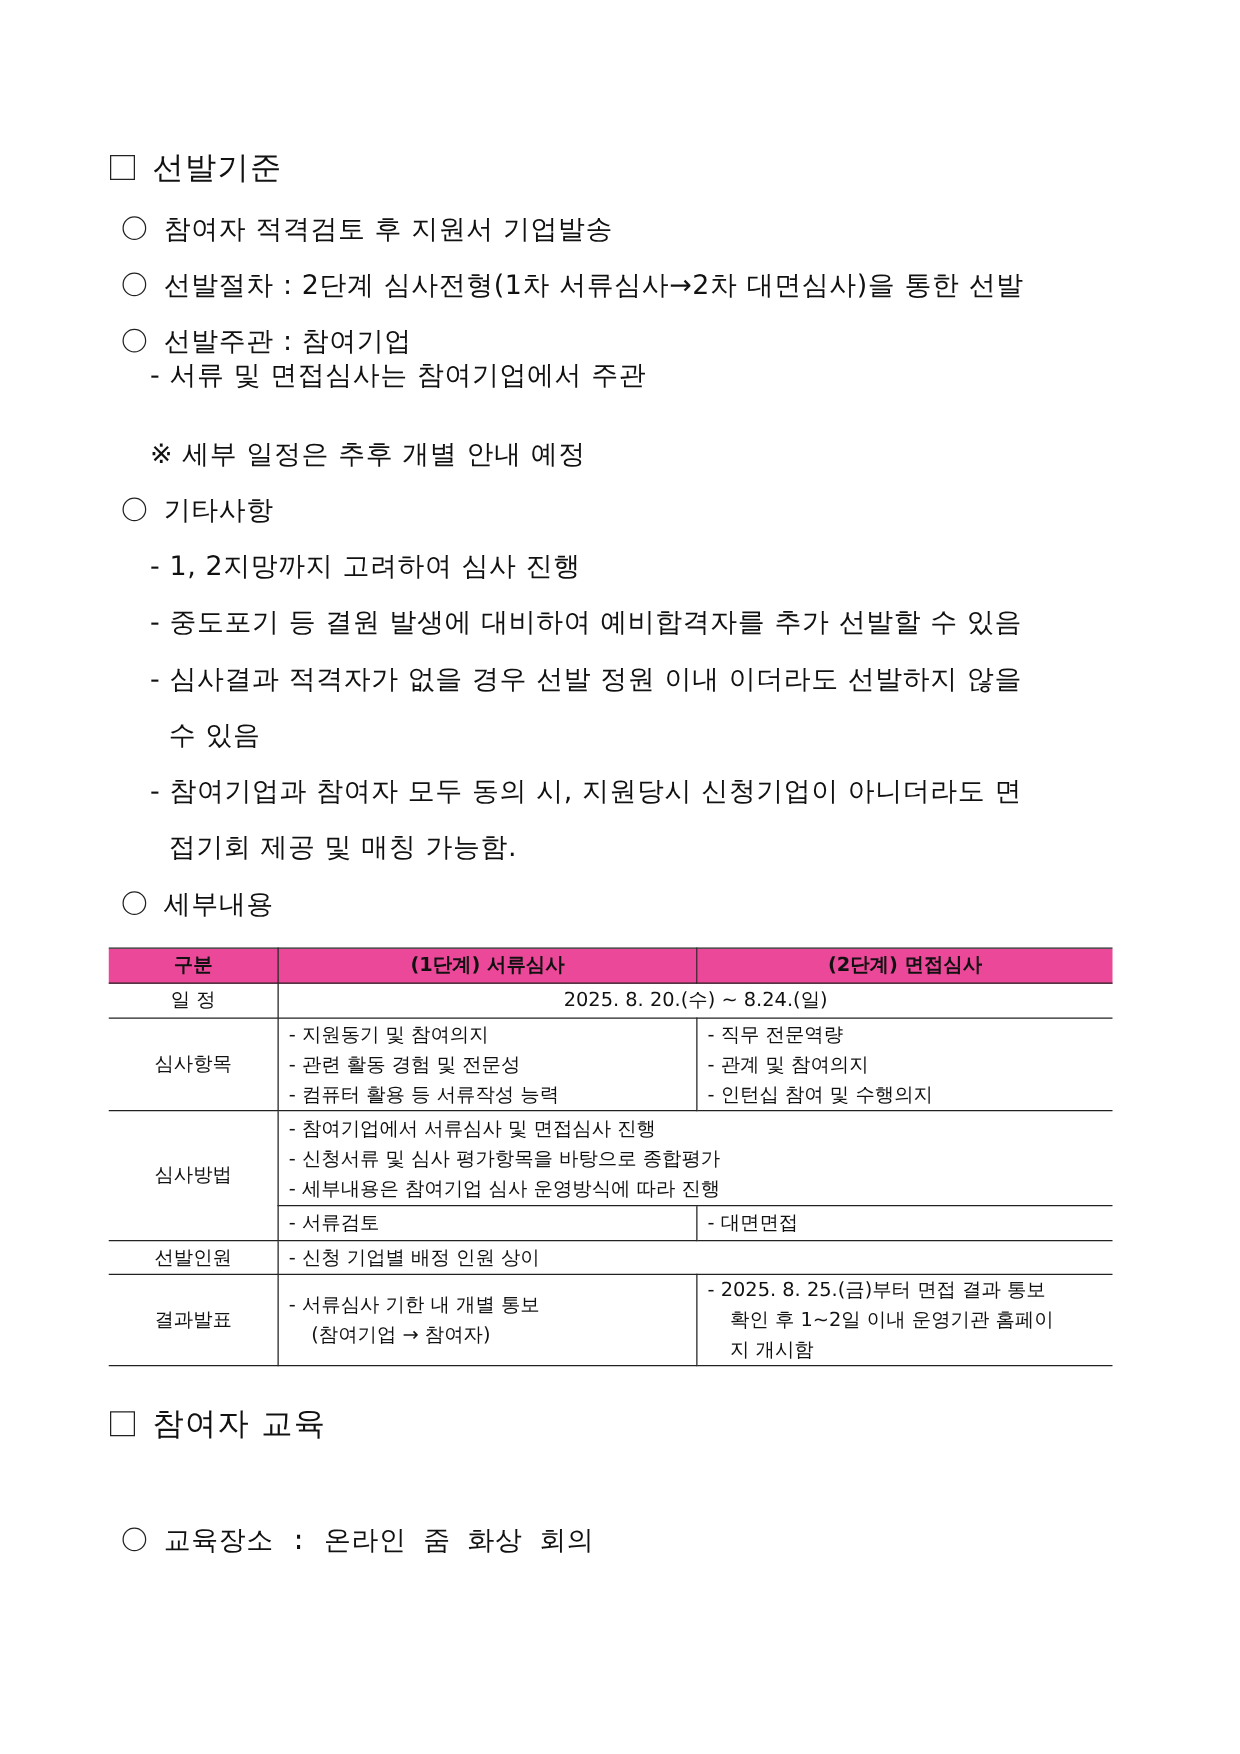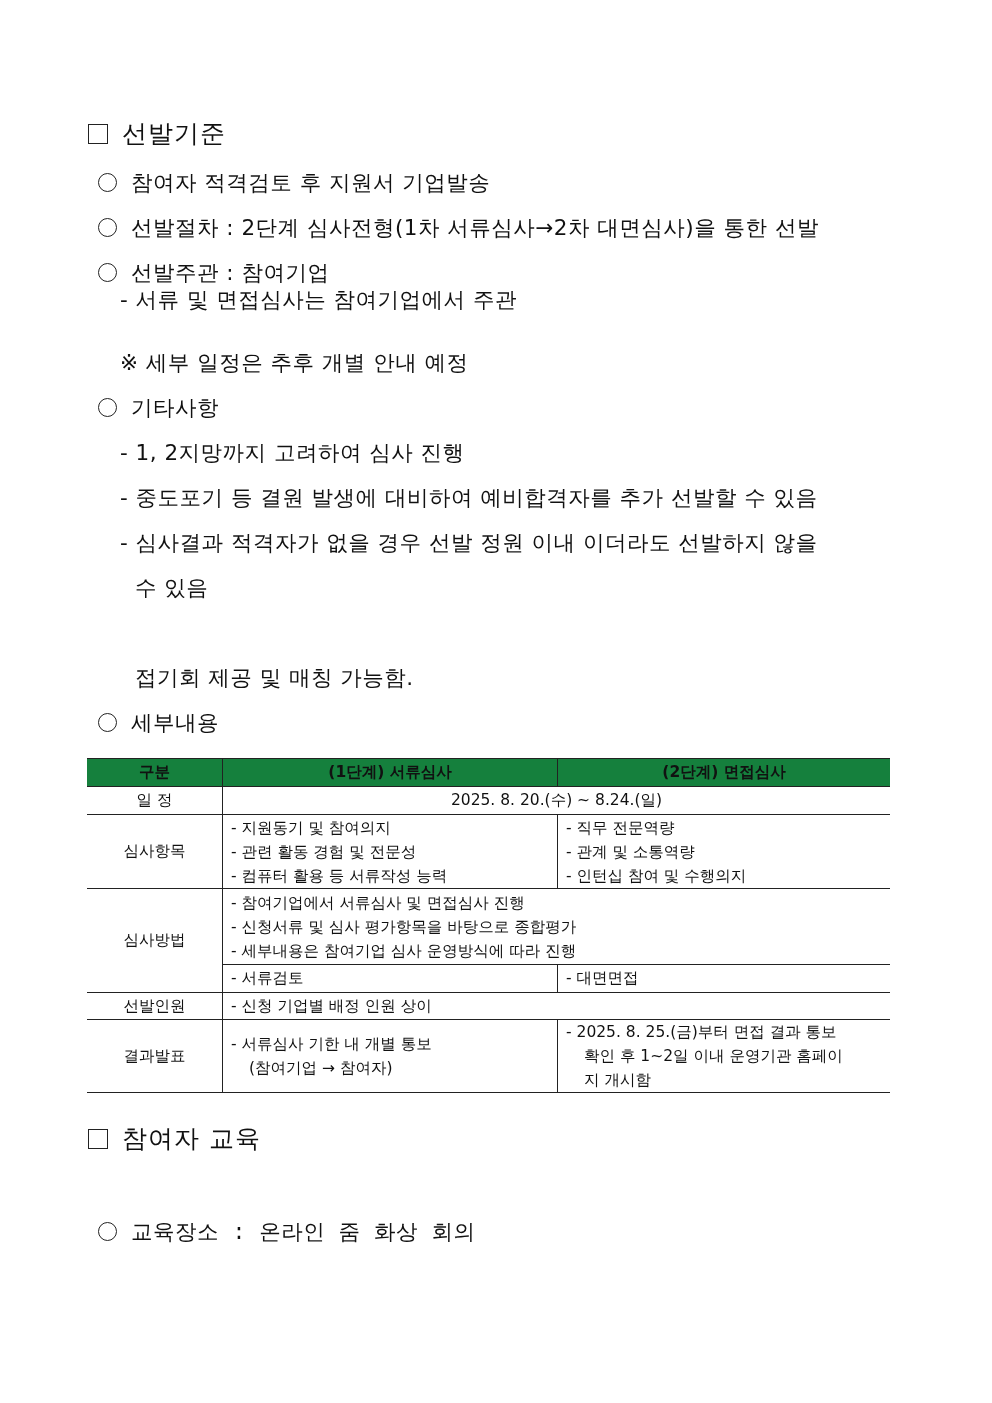--- a/index.html
+++ b/index.html
@@ -9,21 +9,21 @@
     .h1 .box { width: 18px; height: 18px; border: 1.5px solid #222; margin-right: 14px; display: inline-block; }
     .line { position: absolute; font-size: 21.5px; white-space: nowrap; letter-spacing: 0.5px; }
     .circ { left: 98px; display: flex; align-items: center; }
     .circ .c { width: 17px; height: 17px; border: 1.5px solid #222; border-radius: 50%; display: inline-block; margin-right: 14px; }
     .dash { left: 120px; }
     .cont { left: 135px; }
     table.sel { position: absolute; left: 87px; top: 758px; width: 803px; border-collapse: collapse; font-size: 15.5px; }
     table.sel td, table.sel th { border-top: 1px solid #222; border-bottom: 1px solid #222; border-left: 1px solid #222; border-right: 1px solid #222; padding: 0 8px; vertical-align: middle; }
     table.sel tr td:first-child, table.sel tr th:first-child { border-left: none; }
     table.sel tr td:last-child, table.sel tr th:last-child { border-right: none; }
-    table.sel th { background: #15803d; font-weight: bold; height: 27px; text-align: center; }
+    table.sel th { background: #ec4899; font-weight: bold; height: 27px; text-align: center; }
     table.sel td.lbl { text-align: center; width: 119px; }
     table.sel td.c1 { width: 318px; }
     .ml div { line-height: 24px; }
     .center { text-align: center; }
   </style>
 </head>
 <body>
 
 <div class="page">
 
@@ -47,20 +47,21 @@
   <div class="line dash" style="top:285px;">- 서류 및 면접심사는 참여기업에서 주관</div>
   <div class="line dash" style="top:348px;">※  세부 일정은 추후 개별 안내 예정</div>
   <div class="line circ" style="top:393px;">
     <span class="c"></span>
     <span>기타사항</span>
   </div>
   <div class="line dash" style="top:438px;">- 1, 2지망까지 고려하여 심사 진행</div>
   <div class="line dash" style="top:483px;">- 중도포기 등 결원 발생에 대비하여 예비합격자를 추가 선발할 수 있음</div>
   <div class="line dash" style="top:528px;">- 심사결과 적격자가 없을 경우 선발 정원 이내 이더라도 선발하지 않을</div>
   <div class="line cont" style="top:573px;">수 있음</div>
+  <div class="line dash" style="top:618px;">- 참여기업과 참여자 모두 동의 시, 지원당시 신청기업이 아니더라도 면</div>
   <div class="line cont" style="top:663px;">접기회 제공 및 매칭 가능함.</div>
   <div class="line circ" style="top:708px;">
     <span class="c"></span>
     <span>세부내용</span>
   </div>
 
   <table class="sel">
     <tbody>
         <tr>
       <th>구분</th>
@@ -73,21 +74,21 @@
     </tr>
     <tr style="height:74px;">
       <td class="lbl">심사항목</td>
       <td class="c1 ml">
         <div>- 지원동기 및 참여의지</div>
         <div>- 관련 활동 경험 및 전문성</div>
         <div>- 컴퓨터 활용 등 서류작성 능력</div>
       </td>
       <td class="ml">
         <div>- 직무 전문역량</div>
-        <div>- 관계 및 소통역량</div>
+        <div>- 관계 및 참여의지</div>
         <div>- 인턴십 참여 및 수행의지</div>
       </td>
     </tr>
     <tr style="height:76px;">
       <td class="lbl" rowspan="2">심사방법</td>
       <td colspan="2" class="ml">
         <div>- 참여기업에서 서류심사 및 면접심사 진행</div>
         <div>- 신청서류 및 심사 평가항목을 바탕으로 종합평가</div>
         <div>- 세부내용은 참여기업 심사 운영방식에 따라 진행</div>
       </td>

